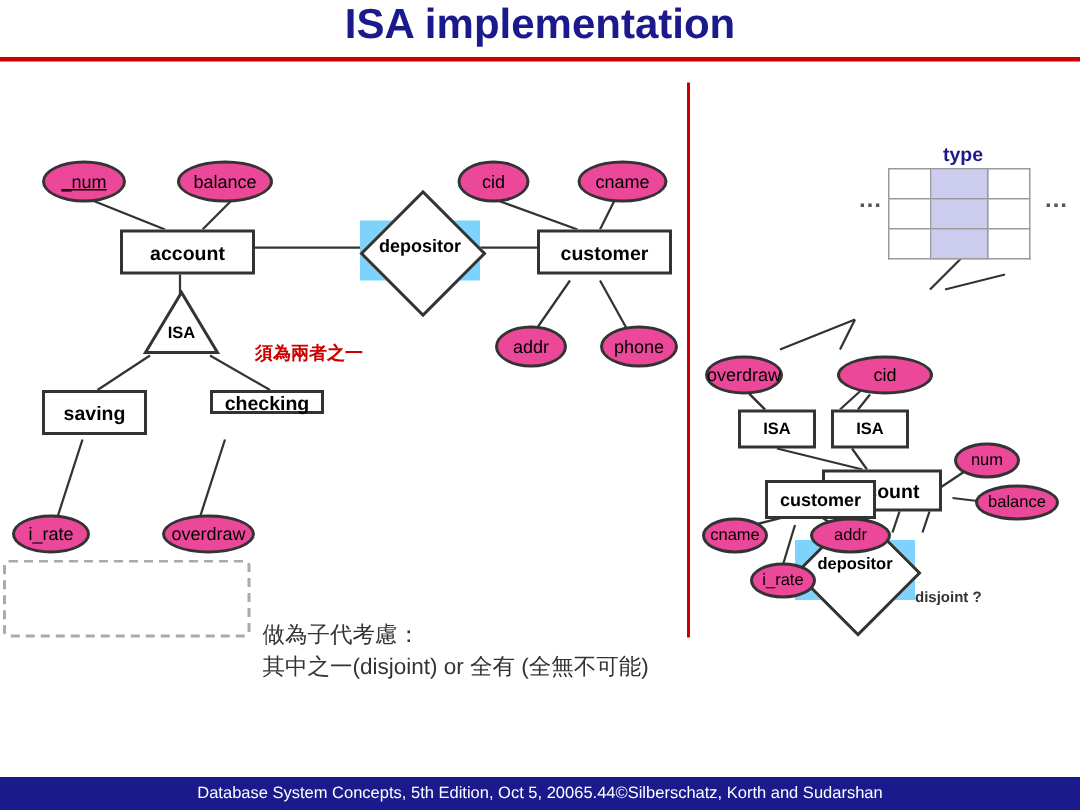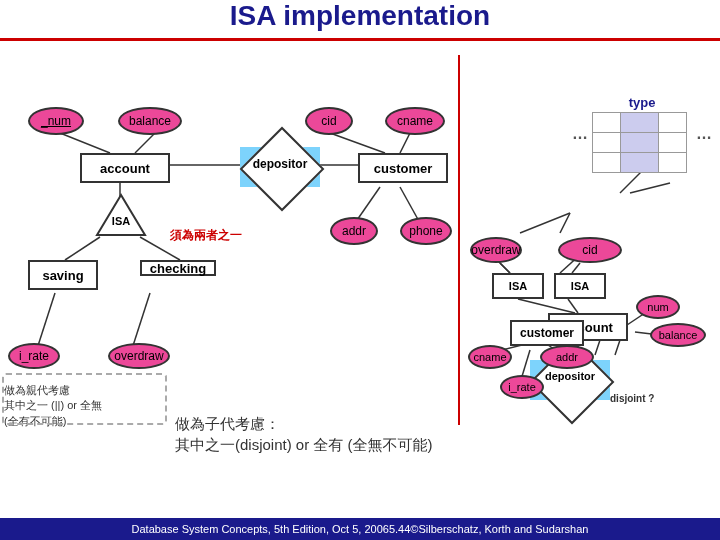--- a/index.html
+++ b/index.html
@@ -241,23 +241,20 @@
   </div>
 
   <div class="oval" style="left:8px; top:298px; width:52px; height:26px;">
     <span>i_rate</span>
   </div>
 
   <div class="oval" style="left:108px; top:298px; width:62px; height:26px;">
     <span>overdraw</span>
   </div>
 
-  <div class="annotation-text" style="left:4px; top:338px; line-height:1.4; font-size:11px; color:#333;">
-    <span>做為親代考慮<br>其中之一 (||) or 全無<br>(全有不可能)</span>
-  </div>
 
   <div class="annotation-text" style="left:175px; top:368px; font-size:15px; color:#333; line-height:1.4;">
     <span>做為子代考慮：<br>其中之一(disjoint) or 全有 (全無不可能)</span>
   </div>
 
   <div class="dashed-rect" style="left:2px; top:328px; width:165px; height:52px; border-color:#aaa;">
   </div>
 
   <div class="oval" style="left:470px; top:192px; width:52px; height:26px;">
     <span>overdraw</span>

